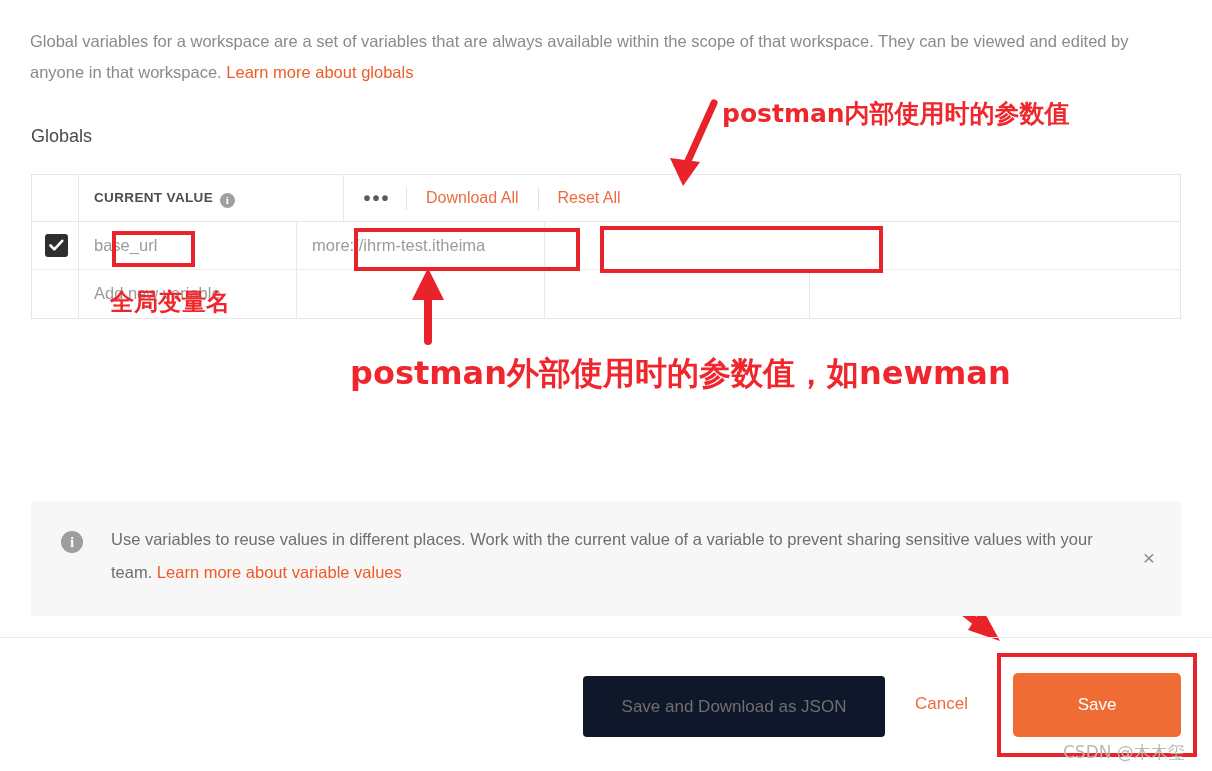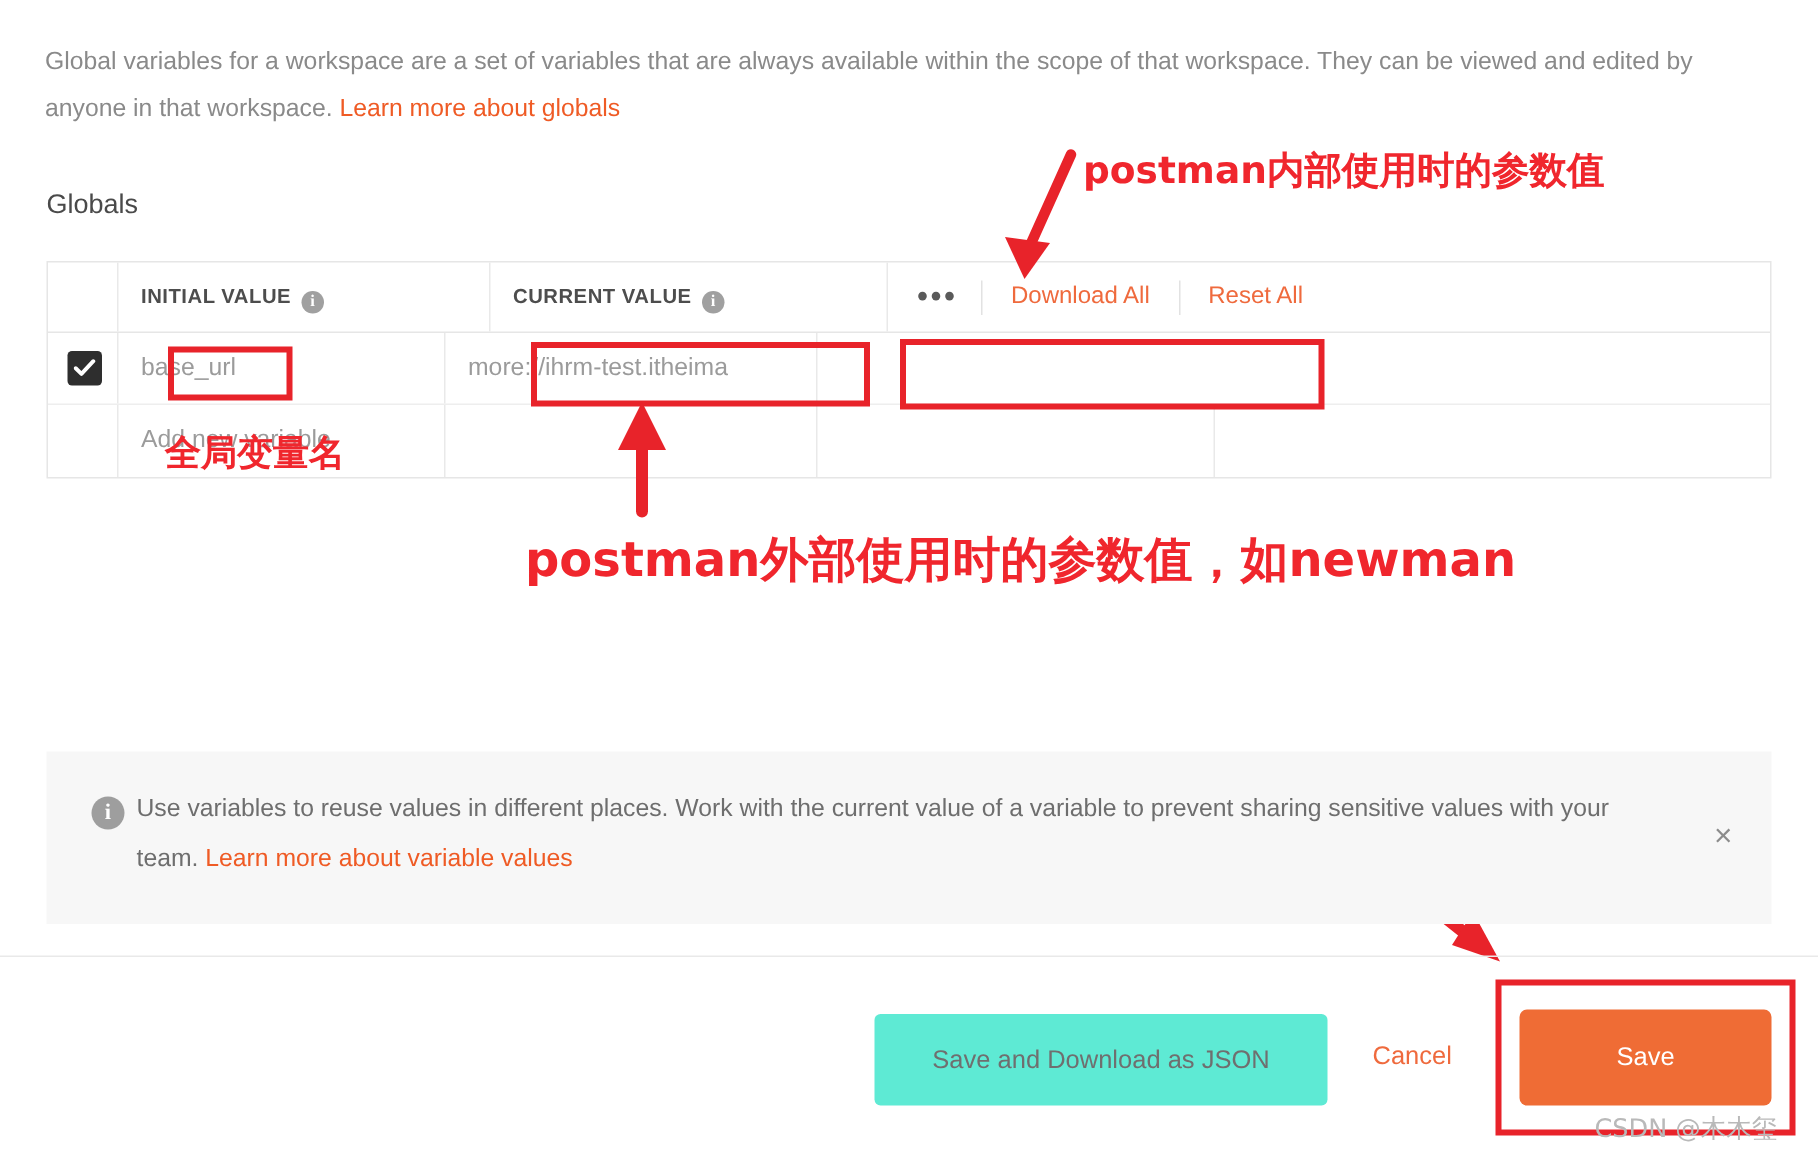--- a/index.html
+++ b/index.html
@@ -167,21 +167,21 @@
     background: #9e9e9e;
     color: #fff;
     text-align: center;
     line-height: 22px;
     font-size: 15px;
     font-weight: bold;
     font-family: "Liberation Serif", serif;
   }
   .banner .btext {
     position: absolute;
-    left: 60px; top: 22px;
+    left: 80px; top: 22px;
     width: 1010px;
     font-size: 16.5px;
     line-height: 33px;
     color: #6e6e6e;
   }
   .banner .btext .link { color: #ef5b25; cursor: pointer; }
   .banner .bclose {
     position: absolute;
     right: 26px; top: 46px;
     font-size: 21px;
@@ -194,21 +194,21 @@
   .fdivider {
     position: absolute;
     left: 0; top: 637px;
     width: 1212px; height: 1px;
     background: #e9e9e9;
   }
   .btn-sdj {
     position: absolute;
     left: 583px; top: 676px;
     width: 302px; height: 61px;
-    background: #5eead4;
+    background: #0f172a;
     border: none;
     border-radius: 4px;
     color: #6f6f6f;
     font-size: 17px;
     font-family: "Liberation Sans", sans-serif;
     cursor: pointer;
   }
   .btn-cancel {
     position: absolute;
     left: 915px; top: 694px;
@@ -253,23 +253,20 @@
   <span>Global variables for a workspace are a set of variables that are always available within the scope of that workspace. They</span>
   <span>can be viewed and edited by anyone in that workspace. </span><span class="link">Learn more about globals</span>
 </div>
 
 <div class="section-title">Globals</div>
 
 <div class="vtable">
 
   <div class="trow head">
     <div class="c-check"></div>
-    <div class="c-init">
-      <span class="hlabel"><span>INITIAL VALUE</span><span class="info-dot">i</span></span>
-    </div>
     <div class="c-curr">
       <span class="hlabel"><span>CURRENT VALUE</span><span class="info-dot">i</span></span>
     </div>
     <div class="c-act">
       <div class="act-cluster">
         <div class="dots">•••</div>
         <div class="vsep"></div>
         <div class="alink">Download All</div>
         <div class="vsep"></div>
         <div class="alink">Reset All</div>

